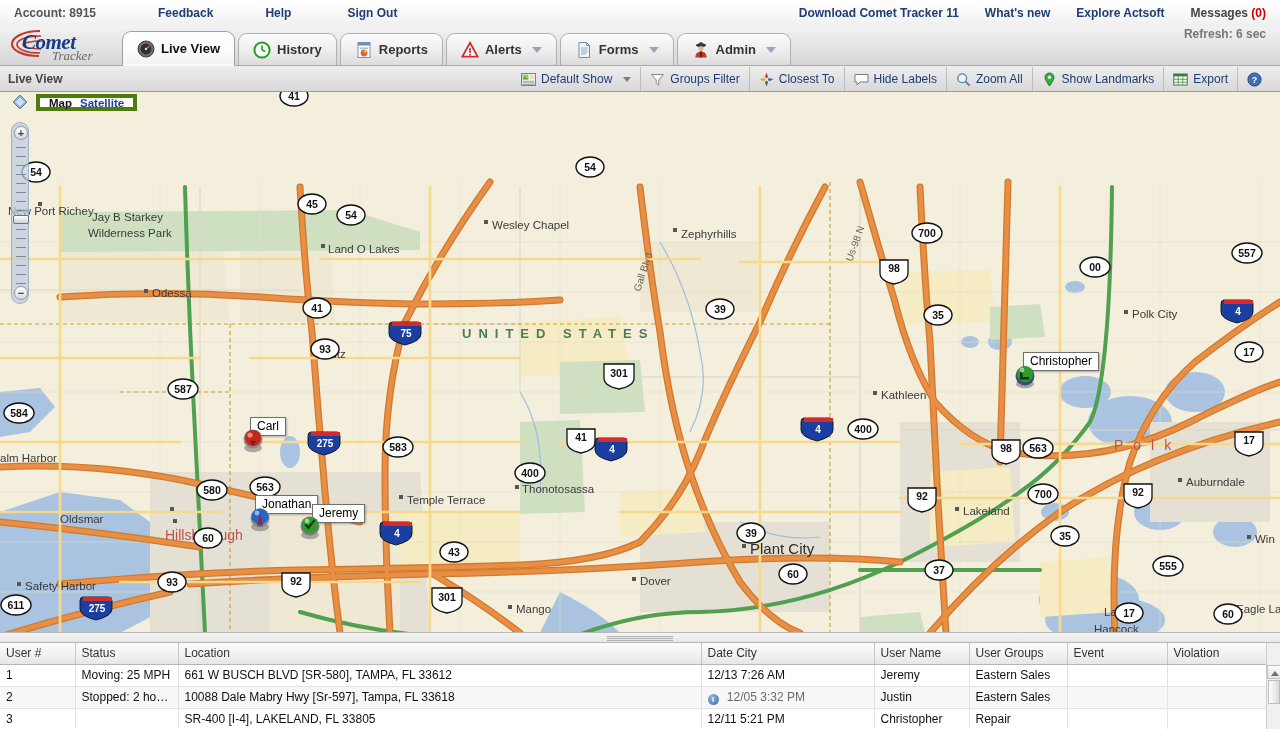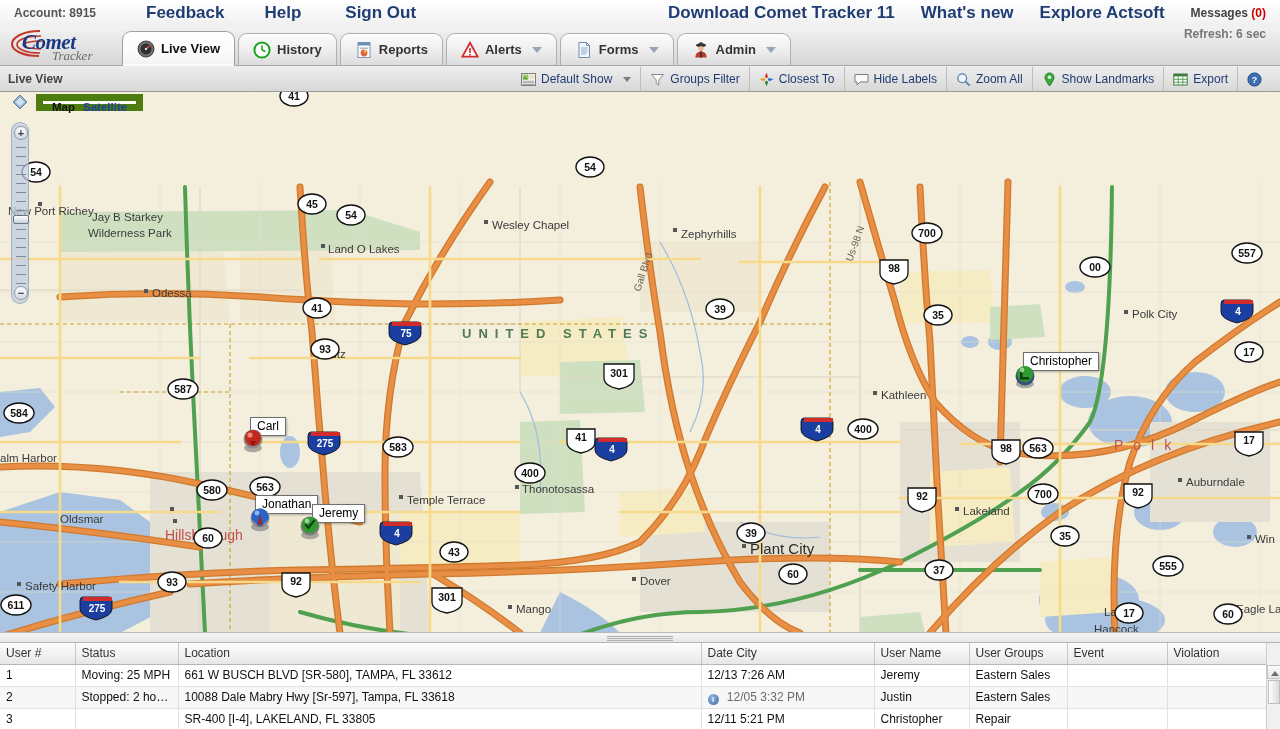--- a/index.html
+++ b/index.html
@@ -15,25 +15,25 @@
 
   
   #utility-bar {
     height: 26px;
     background: linear-gradient(to bottom, #ffffff 0%, #f7f7f7 60%, #efefef 100%);
     display: flex;
     align-items: center;
     padding: 0 12px 0 14px;
     position: relative;
   }
-  #utility-left { display: flex; align-items: center; gap: 4px; }
+  #utility-left { display: flex; align-items: center; gap: 16px; }
   .util-link {
     color: #1f3c73;
     font-weight: bold;
-    font-size: 17px;
+    font-size: 12px;
     text-decoration: none;
     cursor: pointer;
     white-space: nowrap;
   }
   #account-label { color: #555; font-weight: bold; font-size: 12px; white-space: nowrap; }
   #utility-left > * { margin-right: 36px; }
   #utility-left > *:nth-child(1) { margin-right: 46px; }
   #utility-left > *:nth-child(3) { margin-right: 40px; }
   #utility-right {
     position: absolute; right: 14px; top: 0; height: 26px;
@@ -169,22 +169,22 @@
     overflow: hidden;
     background: #f3eedf;
     border-bottom: 1px solid #b9b9b9;
   }
   #map-canvas { position: absolute; inset: 0; }
 
   
   #map-type-ctrl {
     position: absolute; left: 36px; top: 2px;
     background: rgba(255,255,255,0.86);
-    border: 7px solid #4d7c0f;
-    display: flex; 
+    border: 4px solid #4d7c0f;
+    display: flex; align-items: center;
     height: 17px;
     padding: 0 5px;
     z-index: 40;
     font-size: 11.5px;
   }
   #map-type-ctrl span { cursor: pointer; color: #1a3fa0; font-weight: bold; padding: 0 4px; }
   #map-type-ctrl span.sel { color: #111; }
 
   
   #pan-zoom {

